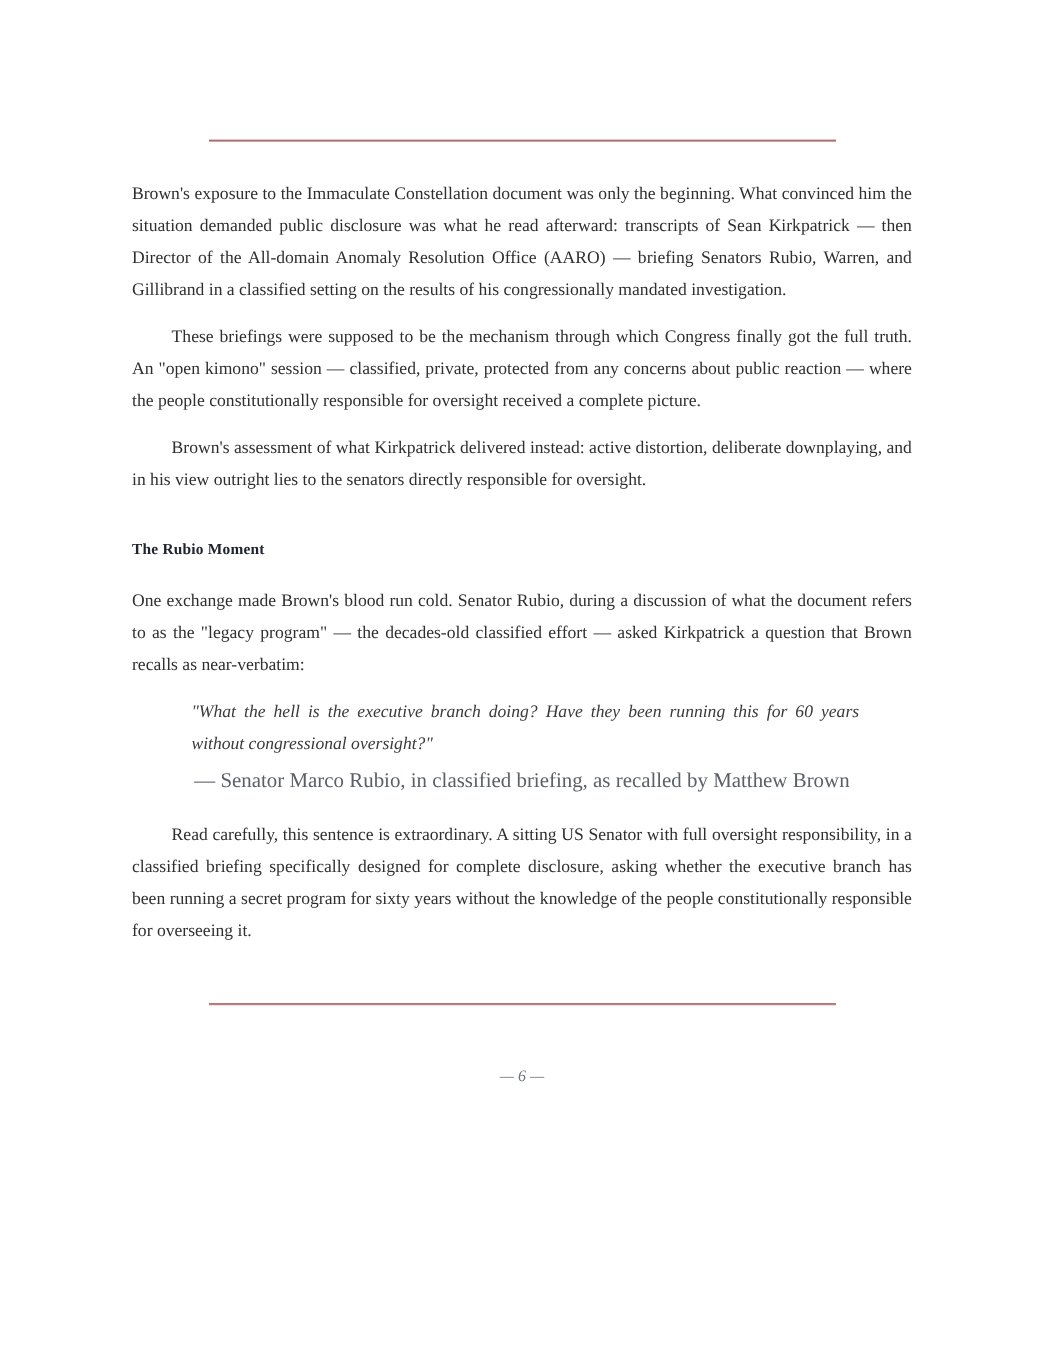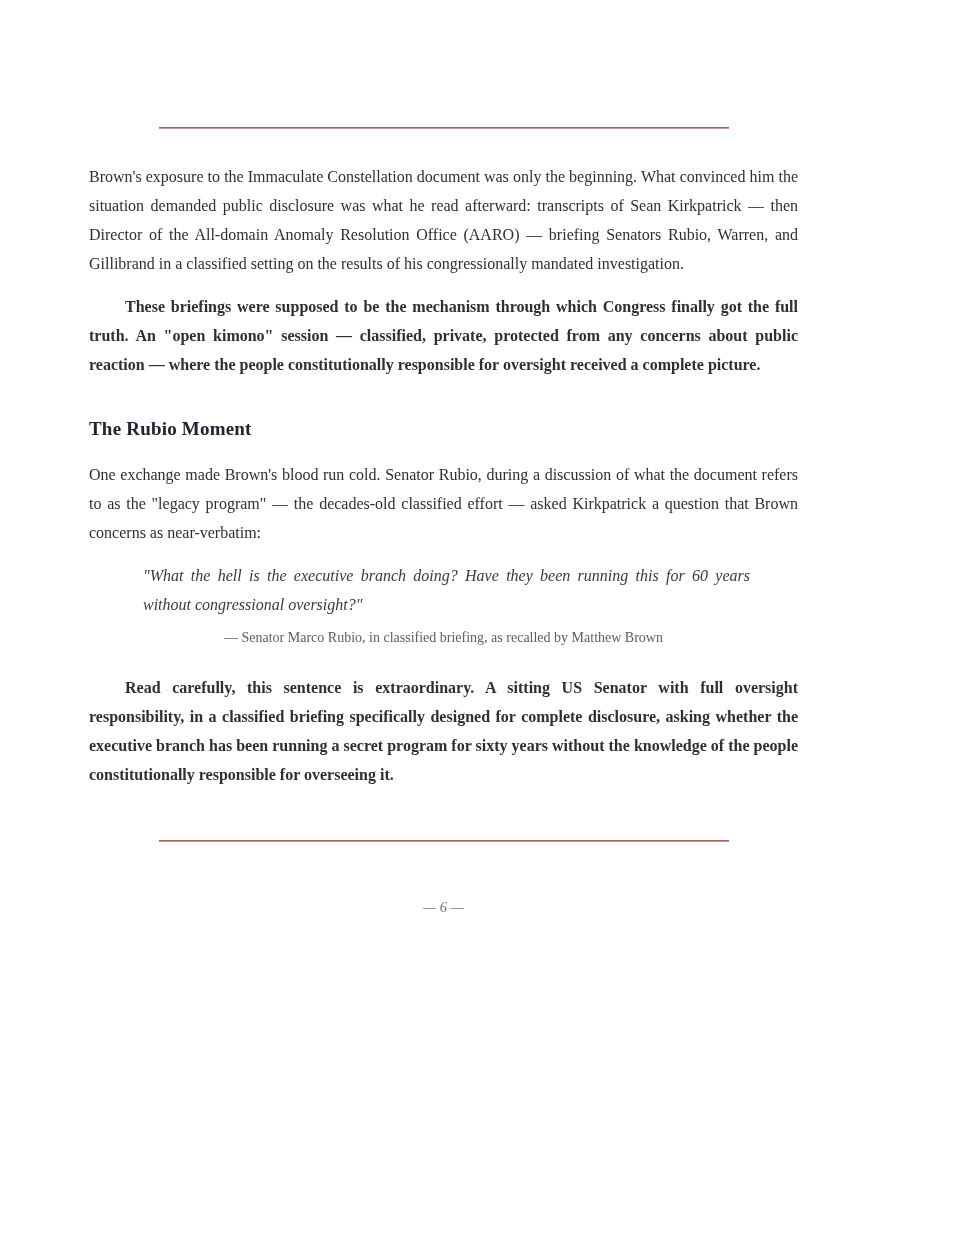--- a/index.html
+++ b/index.html
@@ -8,21 +8,21 @@
     background: #ffffff;
   }
   body {
     width: 960px;
     height: 1246px;
     font-family: "Liberation Serif", serif;
     overflow: hidden;
   }
   .page {
     width: 709px;
-    margin-left: 89px;
+    margin-left: 120px;
     padding-top: 127px;
     box-sizing: content-box;
   }
   .rule {
     border: none;
     height: 2px;
     width: 570px;
     margin: 0 auto;
     background: linear-gradient(to bottom, #8e4c4a, #d4aba9);
   }
@@ -34,40 +34,39 @@
   }
   .para {
     font-size: 16px;
     line-height: 29px;
     color: #2f2f2f;
     text-align: justify;
     margin: 0 0 14px 0;
   }
   .para.indent {
     text-indent: 36px;
-    font-weight: bold;
   }
   .section-heading {
-    font-size: 19px;
+    font-size: 14px;
     line-height: 29px;
     font-weight: bold;
     color: #20242f;
     letter-spacing: 0.2px;
     margin: 35px 0 17px 0;
   }
   .quote {
     font-style: italic;
     font-size: 16px;
     line-height: 29px;
     color: #3a3a3a;
     text-align: justify;
     margin: 0 48px 8px 54px;
   }
   .attribution {
-    font-size: 14px;
+    font-size: 19px;
     line-height: 22px;
     color: #5a6068;
     text-align: center;
     margin: 0 0 24px 0;
   }
   .page-number {
     font-style: italic;
     font-size: 14.5px;
     line-height: 22px;
     color: #6d727b;
@@ -79,24 +78,25 @@
 <body>
 
 <div class="page">
 
   <hr class="rule rule-top">
 
   <p class="para no-indent">Brown's exposure to the Immaculate Constellation document was only the beginning. What convinced him the situation demanded public disclosure was what he read afterward: transcripts of Sean Kirkpatrick — then Director of the All-domain Anomaly Resolution Office (AARO) — briefing Senators Rubio, Warren, and Gillibrand in a classified setting on the results of his congressionally mandated investigation.</p>
 
   <p class="para indent">These briefings were supposed to be the mechanism through which Congress finally got the full truth. An "open kimono" session — classified, private, protected from any concerns about public reaction — where the people constitutionally responsible for oversight received a complete picture.</p>
 
+  <p class="para indent">Brown's assessment of what Kirkpatrick delivered instead: active distortion, deliberate downplaying, and in his view outright lies to the senators directly responsible for oversight.</p>
 
   <h2 class="section-heading">The Rubio Moment</h2>
 
-  <p class="para no-indent">One exchange made Brown's blood run cold. Senator Rubio, during a discussion of what the document refers to as the "legacy program" — the decades-old classified effort — asked Kirkpatrick a question that Brown concerns as near-verbatim:</p>
+  <p class="para no-indent">One exchange made Brown's blood run cold. Senator Rubio, during a discussion of what the document refers to as the "legacy program" — the decades-old classified effort — asked Kirkpatrick a question that Brown recalls as near-verbatim:</p>
 
   <blockquote class="quote">"What the hell is the executive branch doing? Have they been running this for 60 years without congressional oversight?"</blockquote>
 
   <div class="attribution">— Senator Marco Rubio, in classified briefing, as recalled by Matthew Brown</div>
 
   <p class="para indent">Read carefully, this sentence is extraordinary. A sitting US Senator with full oversight responsibility, in a classified briefing specifically designed for complete disclosure, asking whether the executive branch has been running a secret program for sixty years without the knowledge of the people constitutionally responsible for overseeing it.</p>
 
 
 
   <hr class="rule rule-bottom">

